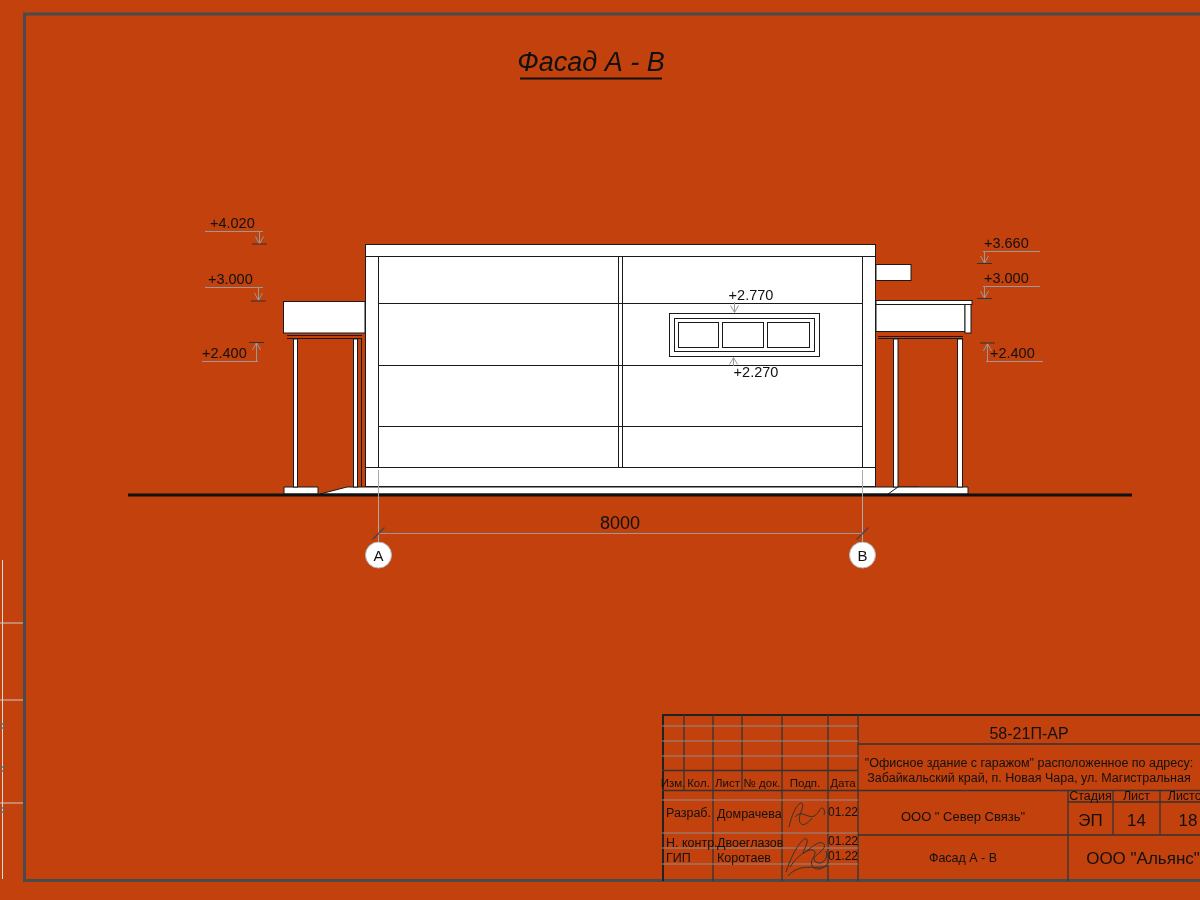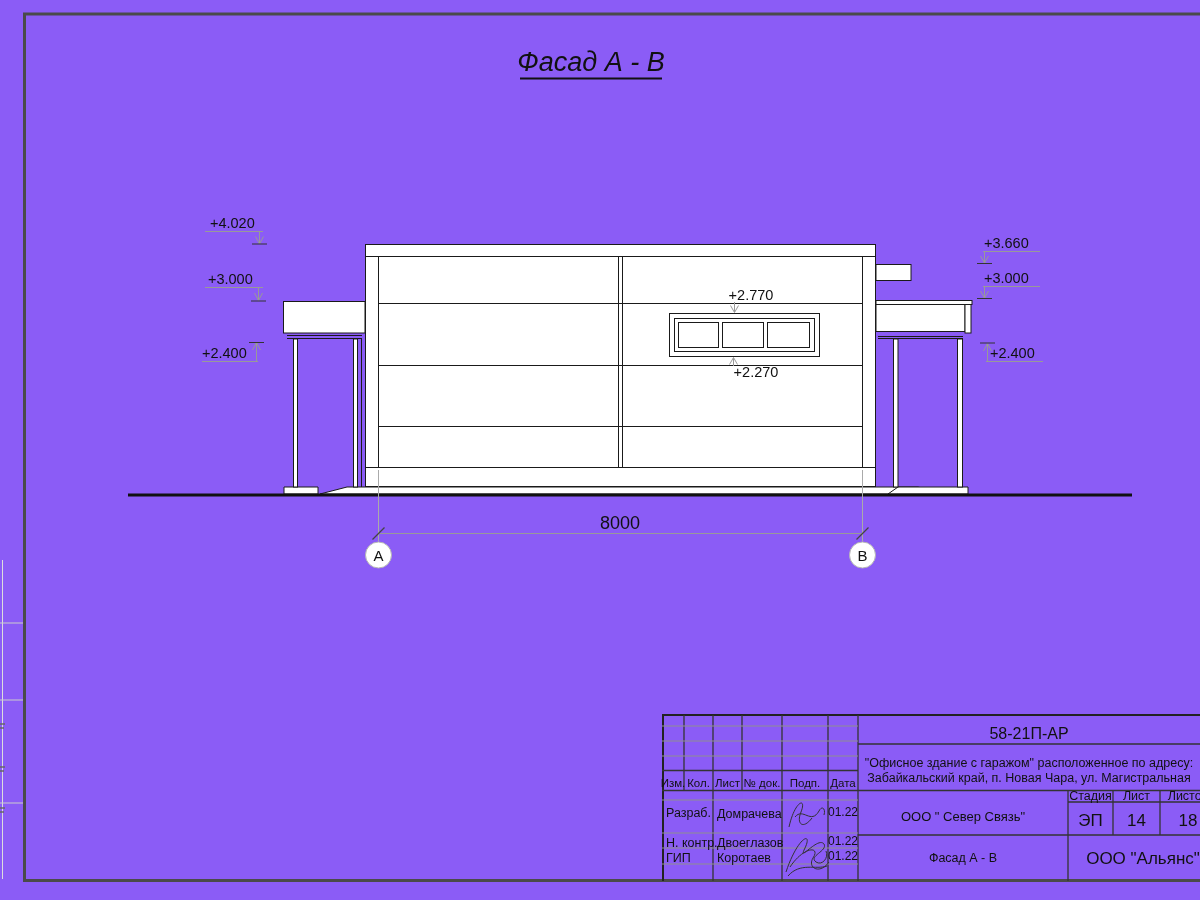--- a/index.html
+++ b/index.html
@@ -1,16 +1,16 @@
 <!DOCTYPE html>
 <html><head>
 <meta charset="utf-8">
 <style>
   html,body{margin:0;padding:0;background:#ffffff;}
-  #page{position:relative;width:1200px;height:900px;background:#8b5cf6;overflow:hidden;
+  #page{position:relative;width:1200px;height:900px;background:#c2410c;overflow:hidden;
         font-family:"Liberation Sans",sans-serif;}
   svg{position:absolute;left:0;top:0;}
   svg text{font-family:"Liberation Sans","DejaVu Sans",sans-serif;fill:#111;}
 </style>
 </head>
 <body>
 
 <div id="page">
 <svg width="1200" height="900" viewBox="0 0 1200 900">
 

